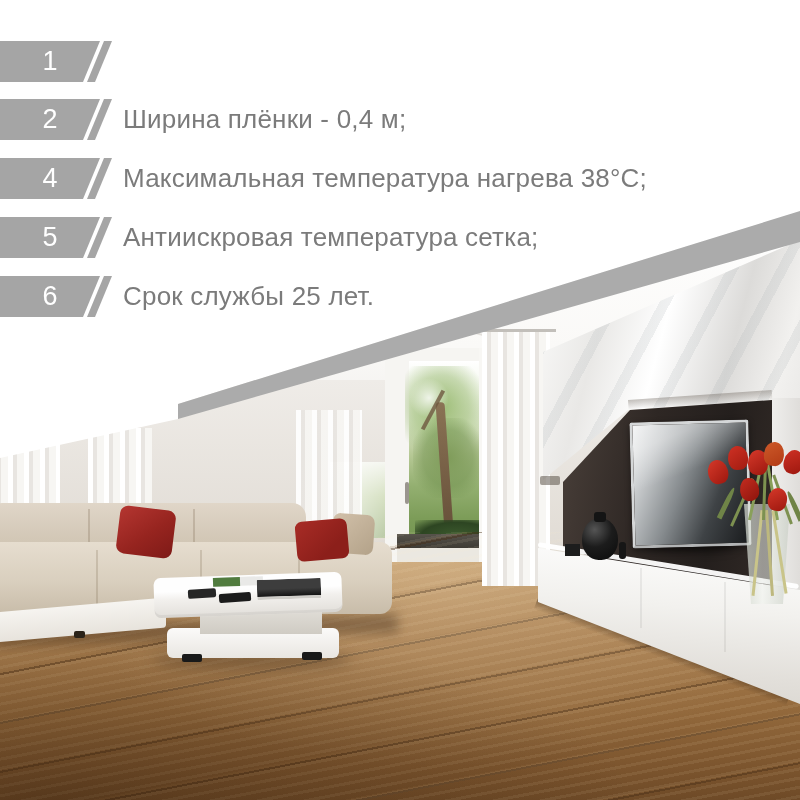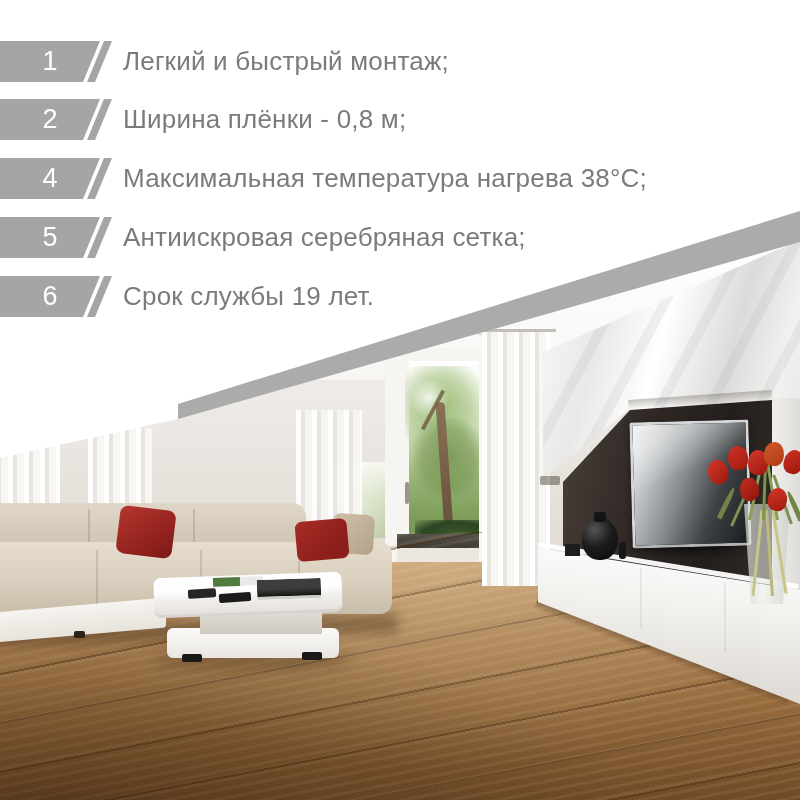--- a/index.html
+++ b/index.html
@@ -147,53 +147,52 @@
   </svg>
 
   <div class="feature-list">
 
     <div class="feature-row" style="top:41px;">
       <div class="badge">
         <div class="badge-main"></div>
         <div class="badge-slash"></div>
         <div class="badge-num">1</div>
       </div>
-      <div class="feature-text">Легкий и быстрый монтаж;</div>
     </div>
 
     <div class="feature-row" style="top:99px;">
       <div class="badge">
         <div class="badge-main"></div>
         <div class="badge-slash"></div>
         <div class="badge-num">2</div>
       </div>
-      <div class="feature-text">Ширина плёнки - 0,8 м;</div>
+      <div class="feature-text">Ширина плёнки - 0,4 м;</div>
     </div>
 
     <div class="feature-row" style="top:158px;">
       <div class="badge">
         <div class="badge-main"></div>
         <div class="badge-slash"></div>
         <div class="badge-num">4</div>
       </div>
       <div class="feature-text">Максимальная температура нагрева 38°C;</div>
     </div>
 
     <div class="feature-row" style="top:217px;">
       <div class="badge">
         <div class="badge-main"></div>
         <div class="badge-slash"></div>
         <div class="badge-num">5</div>
       </div>
-      <div class="feature-text">Антиискровая серебряная сетка;</div>
+      <div class="feature-text">Антиискровая температура сетка;</div>
     </div>
 
     <div class="feature-row" style="top:276px;">
       <div class="badge">
         <div class="badge-main"></div>
         <div class="badge-slash"></div>
         <div class="badge-num">6</div>
       </div>
-      <div class="feature-text">Срок службы 19 лет.</div>
+      <div class="feature-text">Срок службы 25 лет.</div>
     </div>
 
   </div>
 </div>
 
 </body></html>

